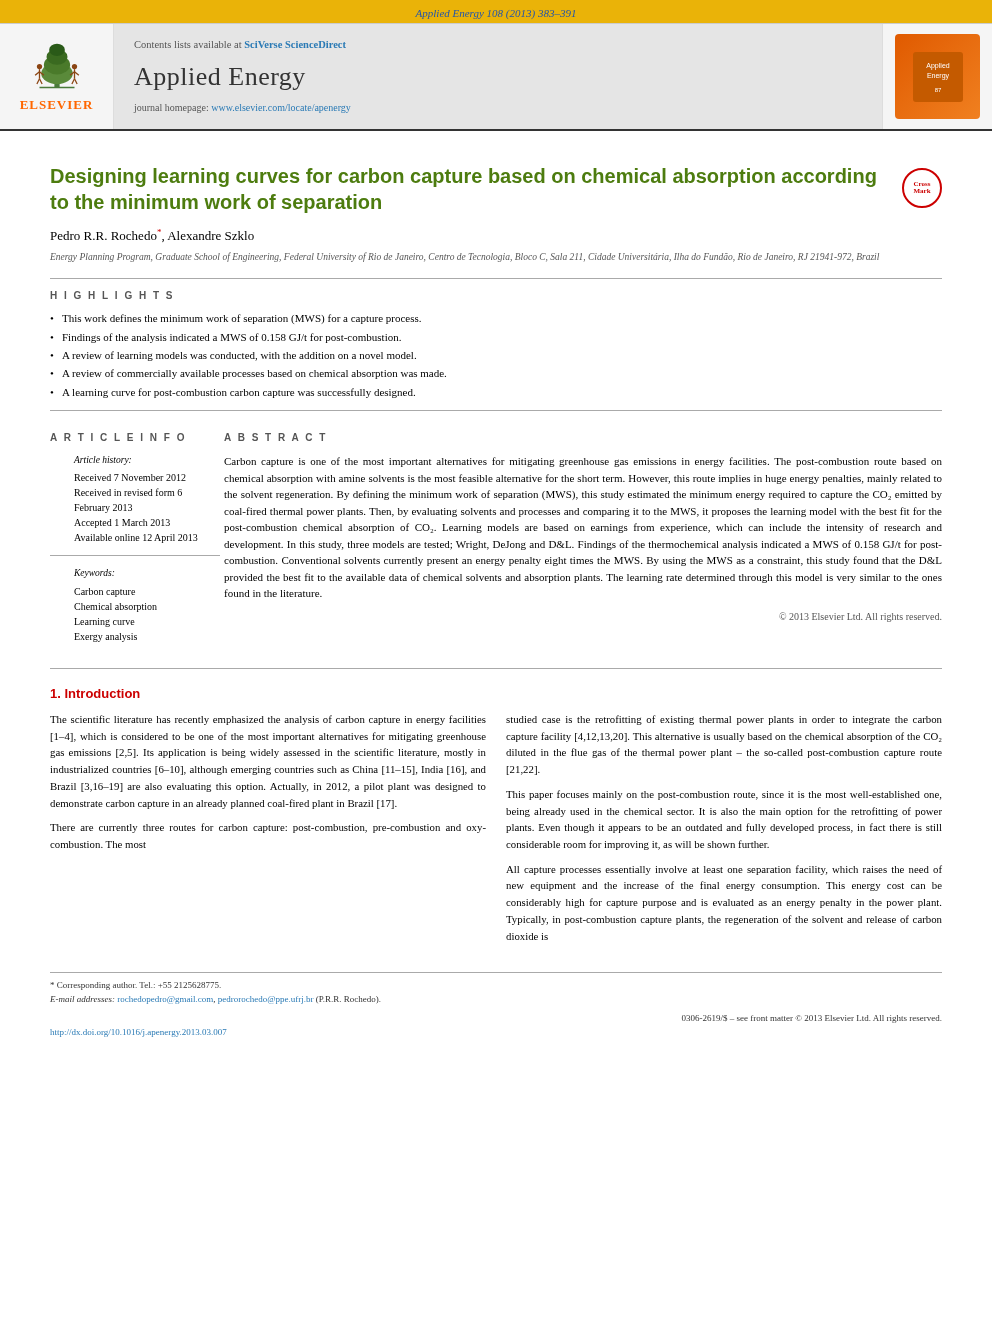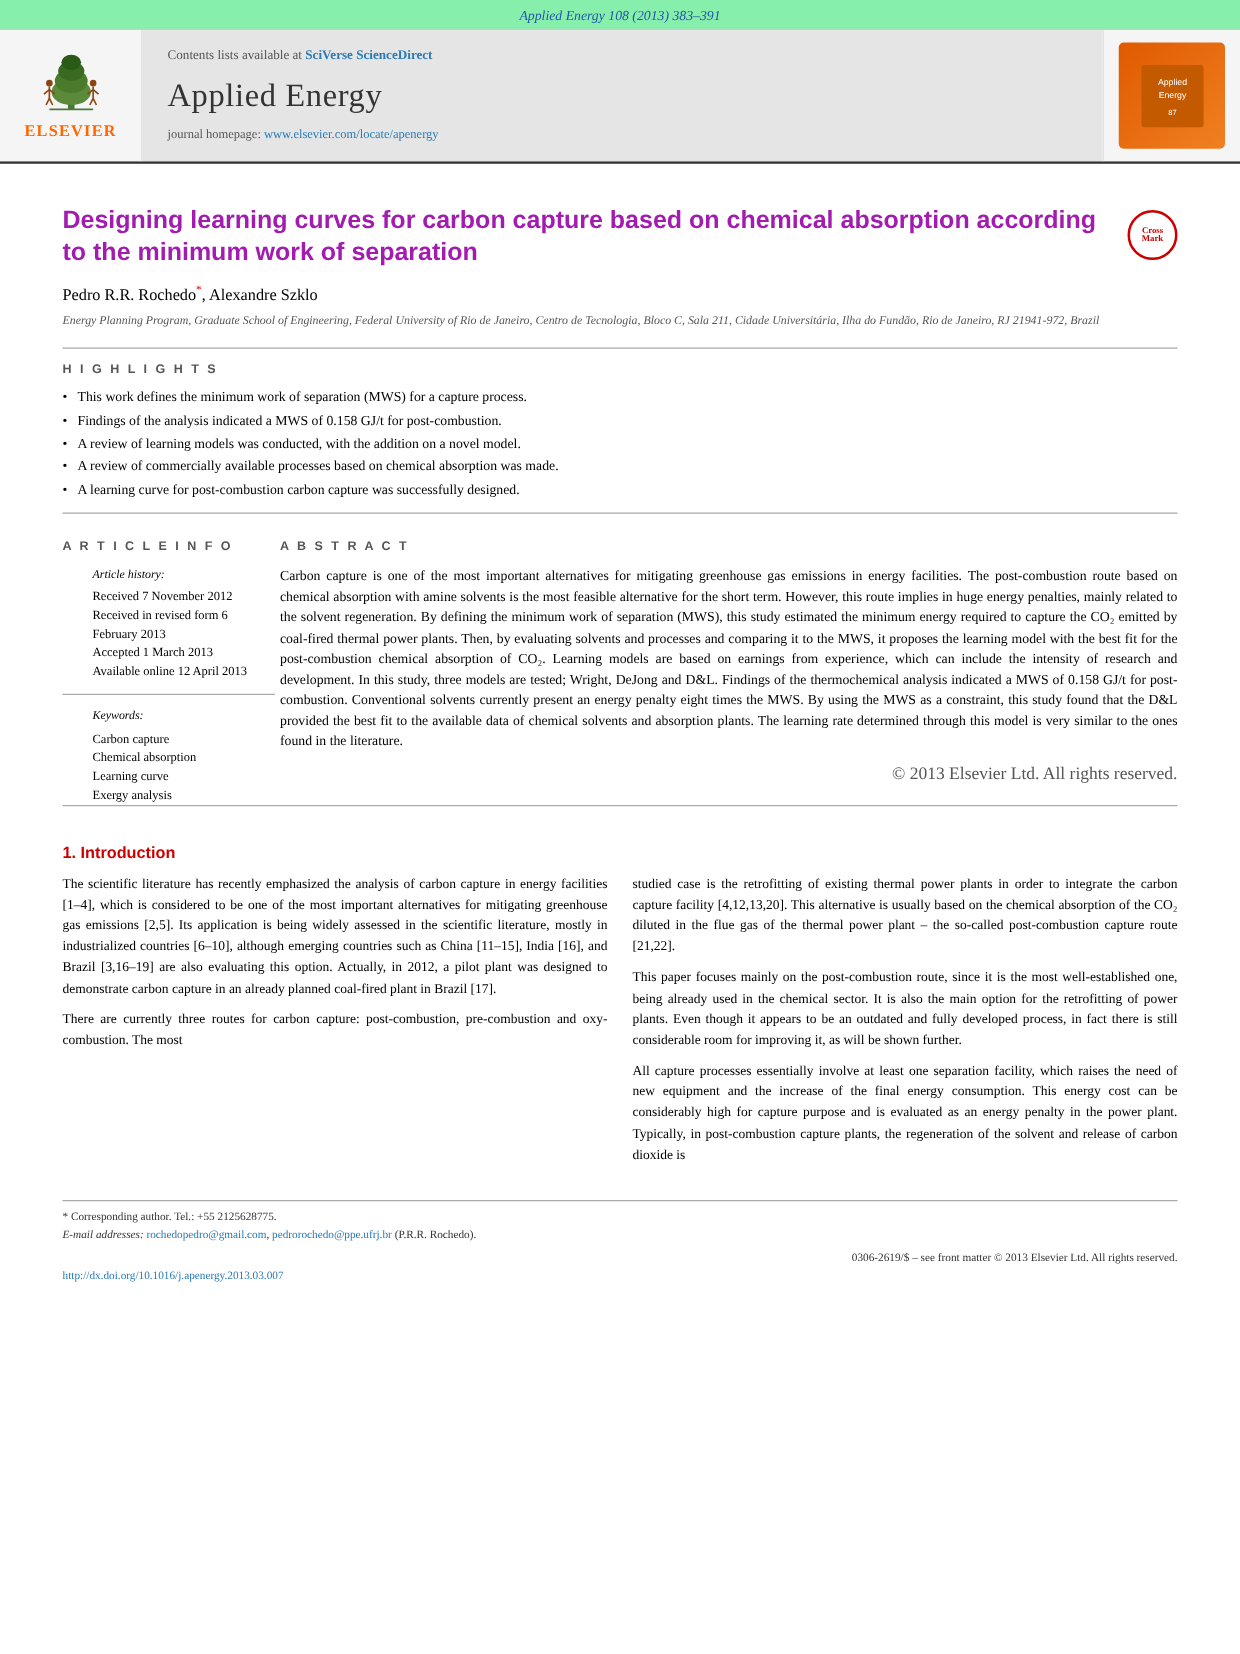--- a/index.html
+++ b/index.html
@@ -8,21 +8,21 @@
       background: #fff;
       color: #000;
       width: 992px;
       min-height: 1323px;
       font-size: 12px;
       line-height: 1.4;
     }
 
     
     .journal-top-bar {
-      background: #86efac;
+      background: #eab308;
       text-align: center;
       padding: 6px 0 2px 0;
       font-size: 11px;
       color: #2255aa;
       font-style: italic;
       border-bottom: 1px solid #ccc;
     }
 
     
     .header-section {
@@ -124,21 +124,21 @@
 
     
     .main-content {
       padding: 20px 50px 20px 50px;
     }
 
     
     .paper-title {
       font-size: 20px;
       font-weight: bold;
-      color: #a21caf;
+      color: #4d7c0f;
       line-height: 1.3;
       margin-top: 10px;
       font-family: Arial, sans-serif;
     }
 
     .crossmark-area {
       float: right;
       margin-left: 10px;
       margin-top: 5px;
     }
@@ -261,31 +261,31 @@
 
     
     .abstract-text {
       font-size: 11px;
       line-height: 1.5;
       text-align: justify;
       color: #000;
     }
 
     .copyright-line {
-      font-size: 14px;
+      font-size: 10px;
       color: #555;
       text-align: right;
       margin-top: 8px;
     }
 
     
     .intro-section {
-      margin-top: 0;
+      margin-top: 24px;
       border-top: 1px solid #aaa;
-      padding-top: 28px;
+      padding-top: 16px;
     }
 
     .section-number-title {
       font-size: 13px;
       font-weight: bold;
       color: #c00;
       font-family: Arial, sans-serif;
       margin-bottom: 8px;
     }
 

